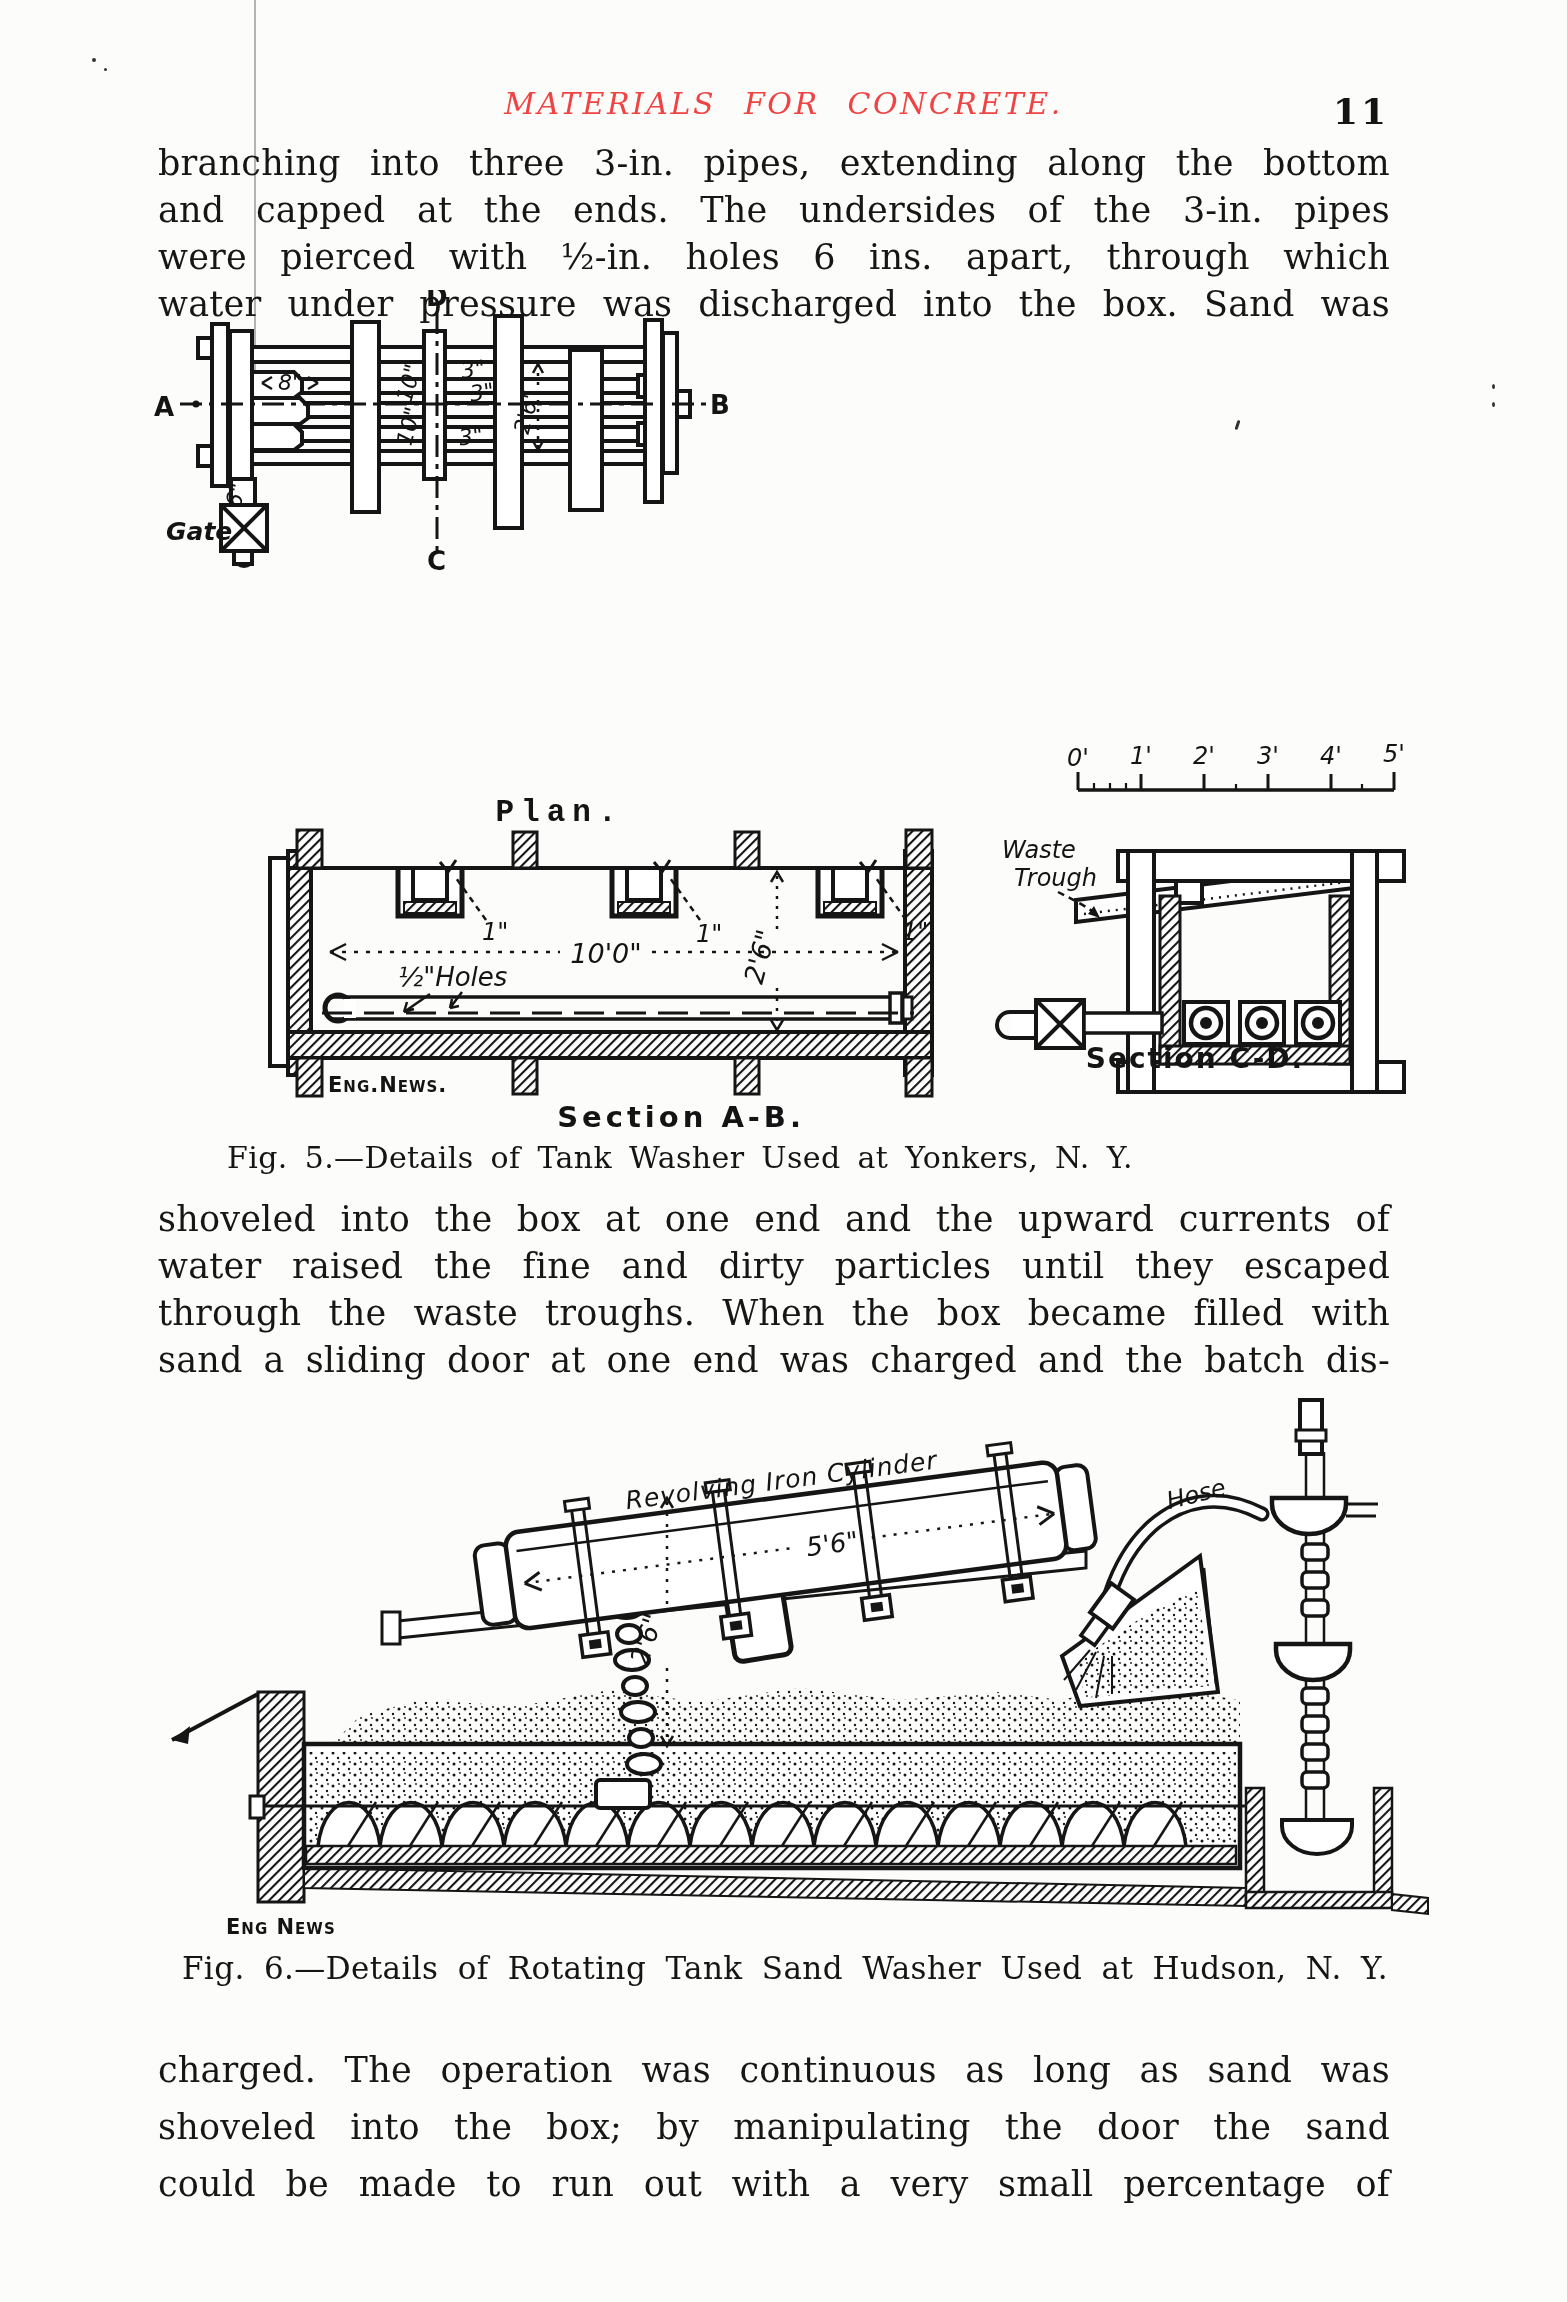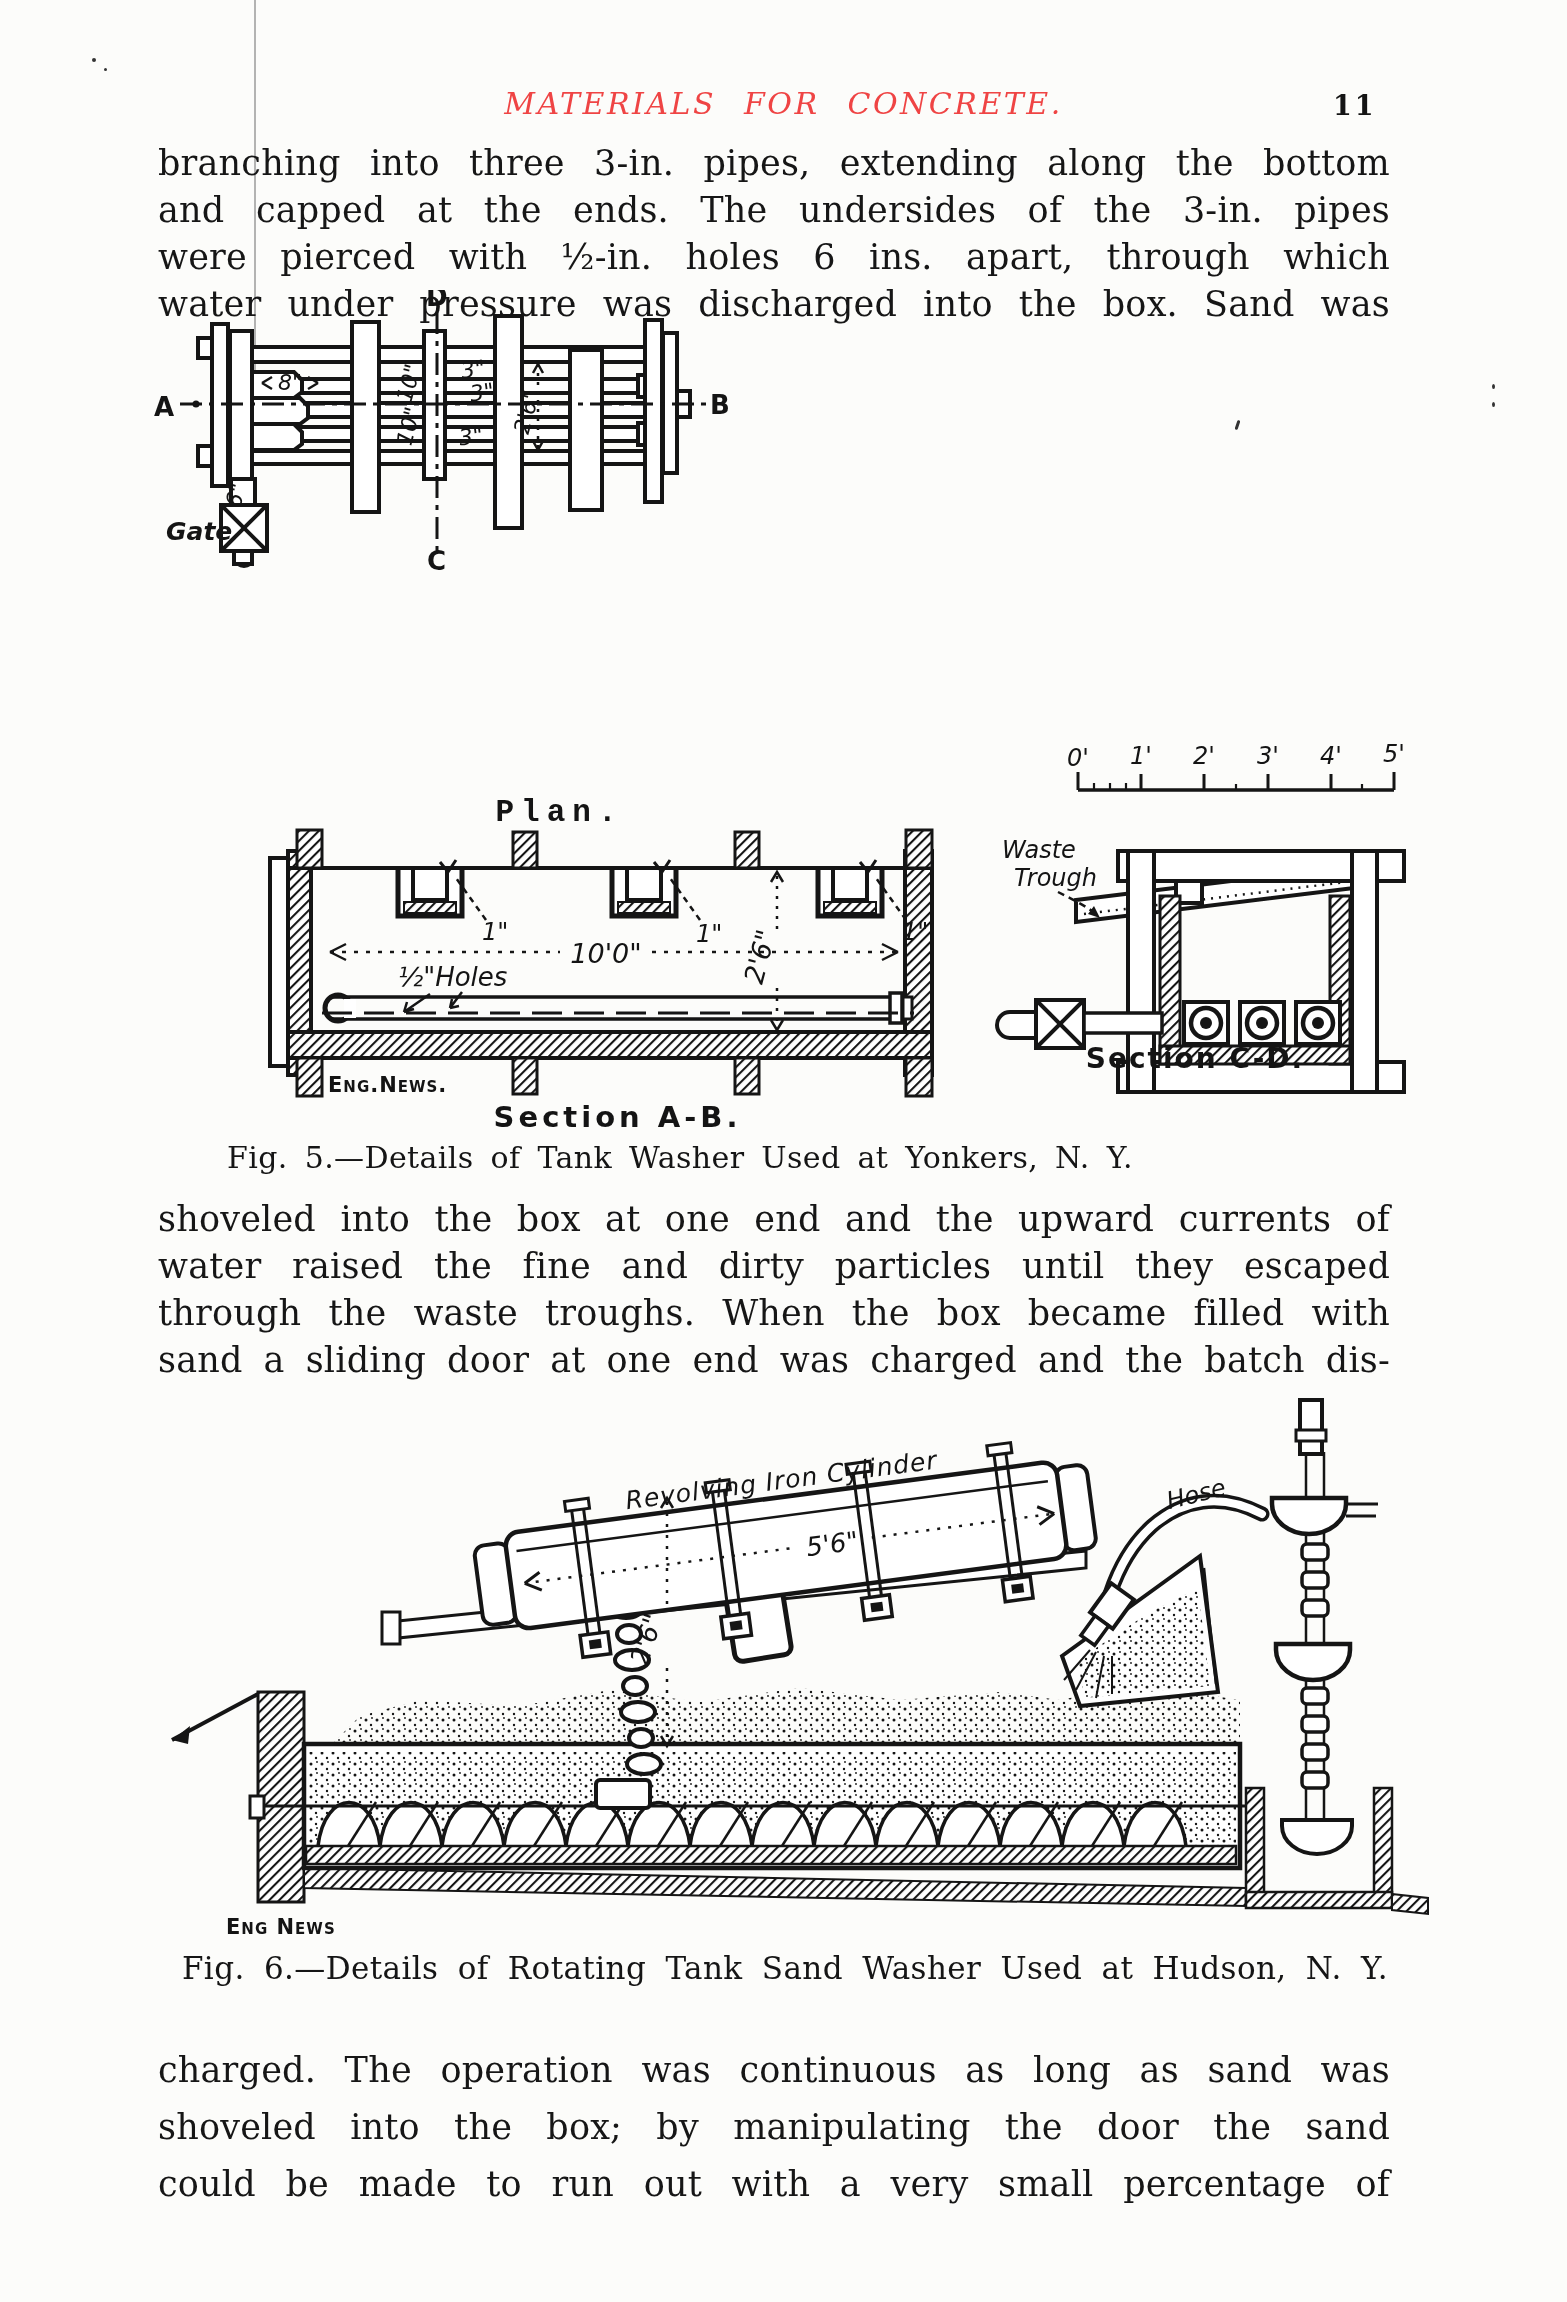--- a/index.html
+++ b/index.html
@@ -12,21 +12,21 @@
   .para{width:1232px;left:158px;}
   .tline{
     text-align:justify;text-align-last:justify;
     font-size:35px;line-height:47px;letter-spacing:0.2px;color:#161616;
   }
   .p3 .tline{line-height:57px;}
   .header-title{
     left:167px;width:1233px;top:86px;text-align:center;
     font-style:italic;font-size:30px;letter-spacing:2.5px;word-spacing:16px;color:#ef4444;
   }
-  .pagenum{left:1333px;top:90px;font-weight:bold;font-size:27px;letter-spacing:3px;}
+  .pagenum{left:1333px;top:90px;font-weight:bold;font-size:36px;letter-spacing:3px;}
   .figcap{font-size:30px;text-align:center;letter-spacing:0.4px;word-spacing:7px;color:#151515;}
   .drawlabel{
     font-family:"DejaVu Sans", sans-serif;font-weight:bold;text-align:center;color:#141414;
   }
   .crease{left:254px;top:0;width:2px;height:430px;background:#777;opacity:.55;}
   .speck{background:#333;border-radius:50%;}
   svg text{font-family:"DejaVu Sans", sans-serif;fill:#141414;}
   svg .dim{font-style:italic;}
   svg .letter{font-weight:bold;font-size:26px;}
   svg .credit{font-weight:bold;font-variant:small-caps;letter-spacing:1px;}
@@ -227,21 +227,21 @@
       <line x1="1084" y1="1000" x2="1036" y2="1048"></line>
       <rect x="1084" y="1013" width="78" height="20" stroke-width="3.5"></rect>
     </g>
     <path d="M1058,892 C1070,898 1086,906 1096,914" stroke="#151515" fill="none" stroke-width="2.5" stroke-dasharray="7 5"></path>
     <polygon points="1100,918 1088,914 1094,906" fill="#151515"></polygon>
     <text class="hand" x="1002" y="858" font-size="24">Waste</text>
     <text class="hand" x="1014" y="886" font-size="24">Trough</text>
   </svg>
 
   <div class="abs drawlabel" style="left:452px;top:795px;width:215px;font-size:31px;letter-spacing:7px;font-family:Liberation Mono, monospace;">Plan.</div>
-  <div class="abs drawlabel" style="left:430px;top:1100px;width:375px;font-size:29px;letter-spacing:4px;">Section A-B.</div>
+  <div class="abs drawlabel" style="left:430px;top:1100px;width:375px;font-size:29px;letter-spacing:4px;text-align:right;">Section A-B.</div>
   <div class="abs drawlabel" style="left:1015px;top:1042px;width:360px;font-size:28px;letter-spacing:2px;">Section C-D.</div>
   <div class="abs figcap" style="left:95px;top:1140px;width:1170px;">Fig. 5.—Details of Tank Washer Used at Yonkers, N. Y.</div>
 
   <div class="abs para" style="top:1196px;">
     <div class="tline">shoveled into the box at one end and the upward currents of</div>
     <div class="tline">water raised the fine and dirty particles until they escaped</div>
     <div class="tline">through the waste troughs. When the box became filled with</div>
     <div class="tline">sand a sliding door at one end was charged and the batch dis-</div>
   </div>
 

